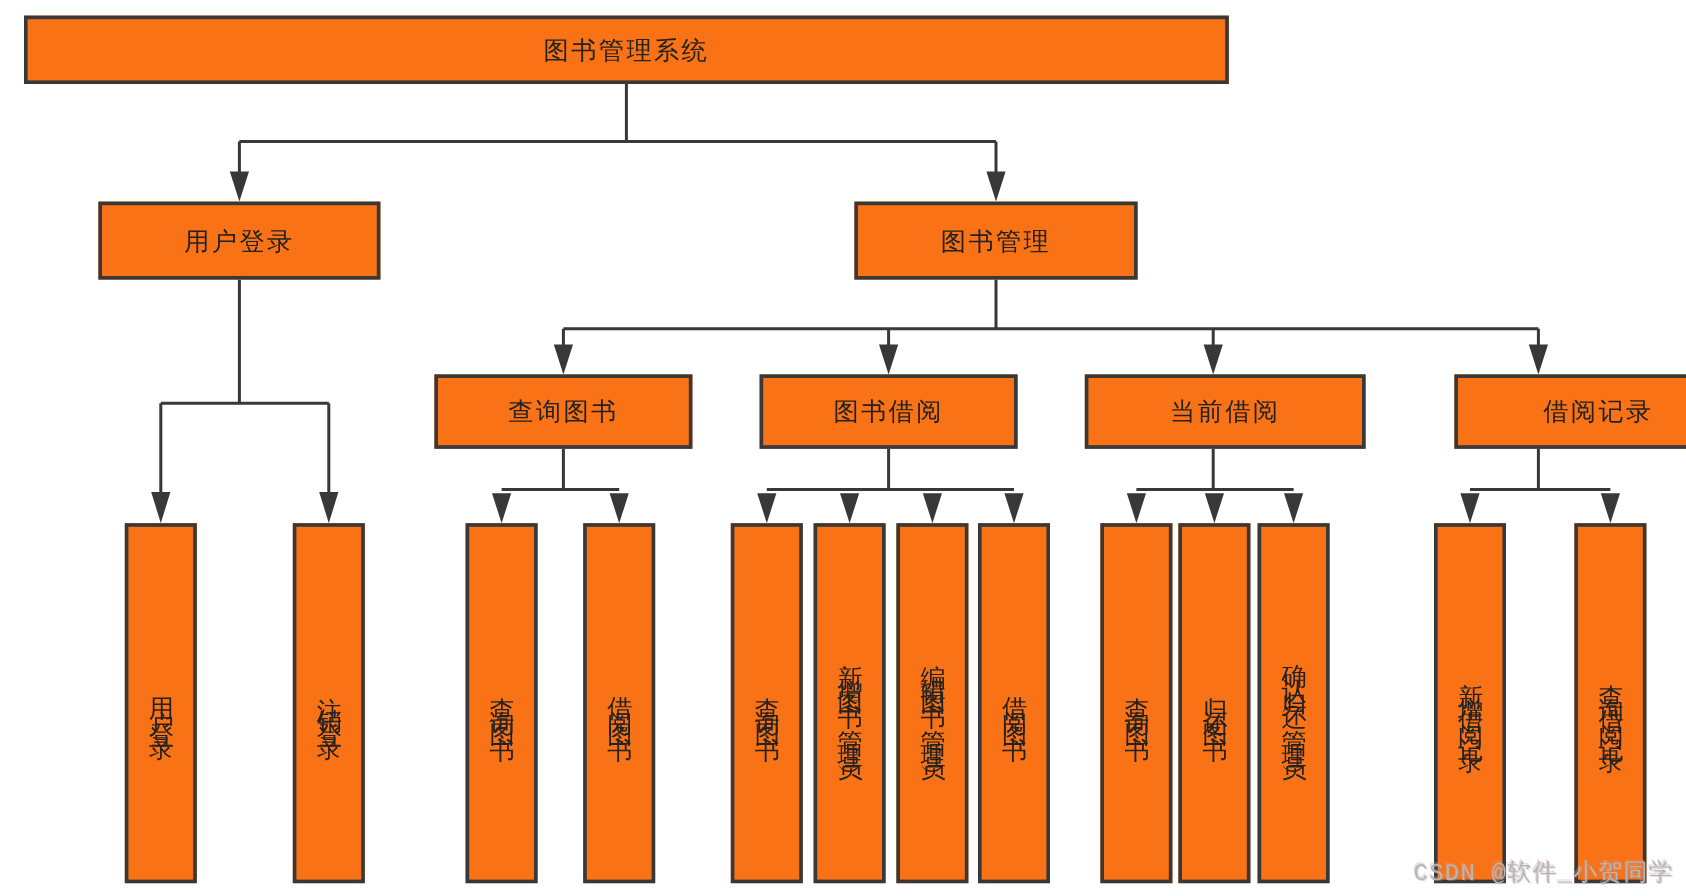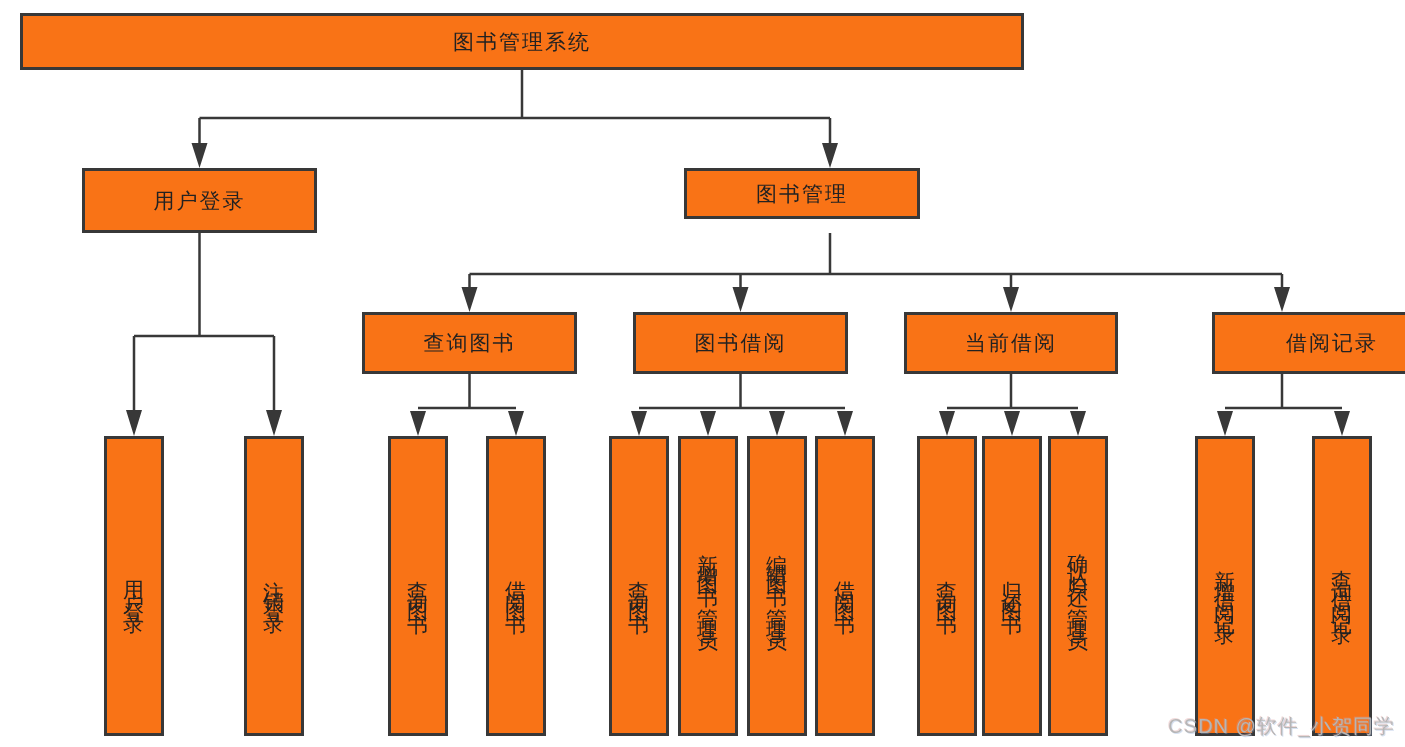--- a/index.html
+++ b/index.html
@@ -40,20 +40,21 @@
   .watermark {
     position: absolute;
     right: 10px;
     bottom: 7px;
     z-index: 5;
     font-size: 20px;
     letter-spacing: 1px;
     color: #b6b6b6;
     text-shadow: -1px -1px 0 rgba(215,150,150,0.35), 1px 1px 0 rgba(140,170,215,0.35);
     white-space: nowrap;
+    font-family: Liberation Mono, monospace;
   }
 </style>
 </head>
 <body>
 
 <div class="canvas">
 
   <svg class="connectors" viewBox="0 0 1405 747" xmlns="http://www.w3.org/2000/svg">
 
     <path fill="none" stroke="#383838" stroke-width="2.5" d="M522 70 V118
@@ -92,31 +93,31 @@
              M1334 411 L1350 411 L1342 436 Z"></path>
   </svg>
 
   <div class="node" style="left:20px;top:13px;width:1004px;height:57px">
     <span>图书管理系统</span>
   </div>
 
   <div class="node" style="left:82px;top:168px;width:235px;height:65px">
     <span>用户登录</span>
   </div>
-  <div class="node" style="left:684px;top:168px;width:236px;height:51px">
+  <div class="node" style="left:712px;top:168px;width:236px;height:65px">
     <span>图书管理</span>
   </div>
 
   <div class="node" style="left:362px;top:312px;width:215px;height:62px">
     <span>查询图书</span>
   </div>
   <div class="node" style="left:633px;top:312px;width:215px;height:62px">
     <span>图书借阅</span>
   </div>
-  <div class="node" style="left:904px;top:312px;width:214px;height:62px">
+  <div class="node" style="left:904px;top:312px;width:234px;height:62px">
     <span>当前借阅</span>
   </div>
   <div class="node" style="left:1212px;top:312px;width:240px;height:62px">
     <span>借阅记录</span>
   </div>
 
   <div class="node leaf" style="left:104px;top:436px;width:60px;height:300px">
     <span>用户登录</span>
   </div>
   <div class="node leaf" style="left:244px;top:436px;width:60px;height:300px">

